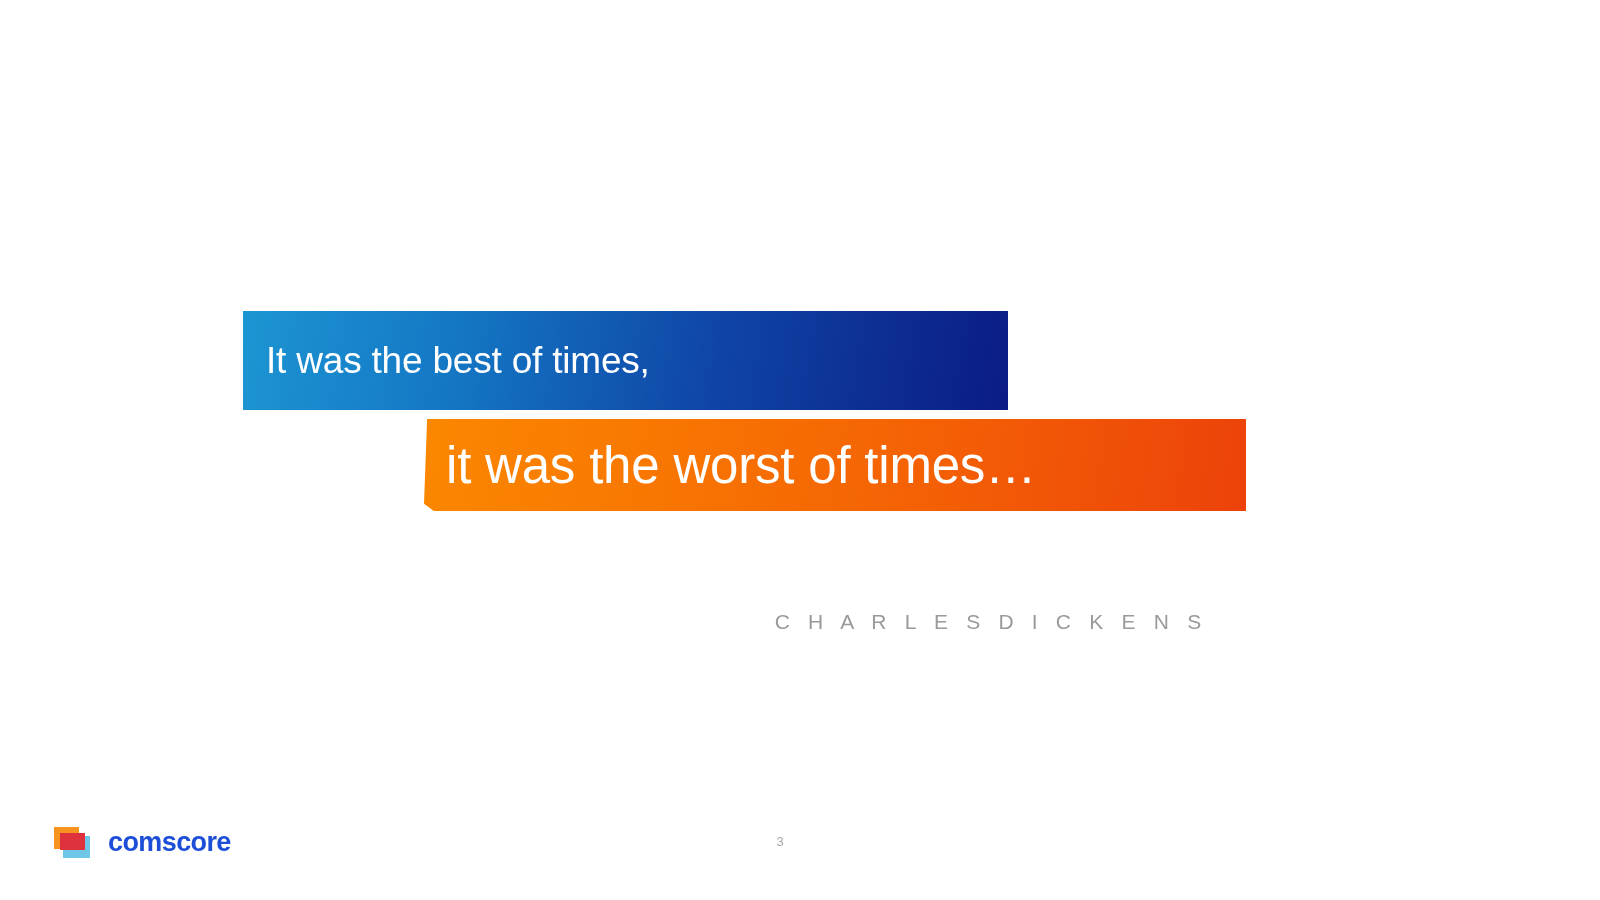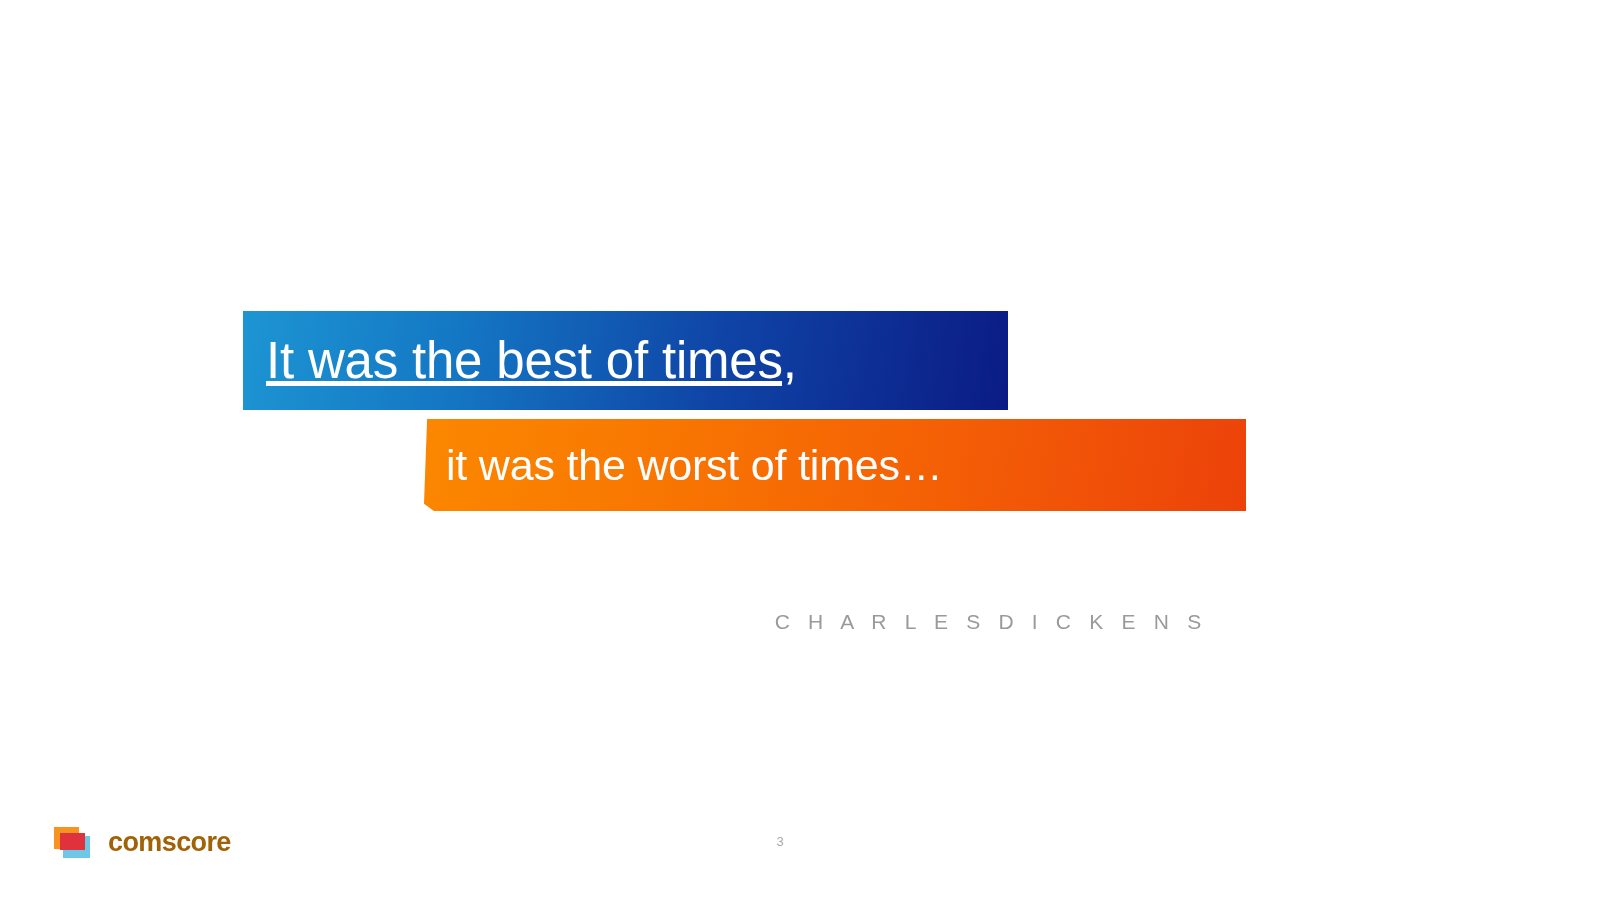--- a/index.html
+++ b/index.html
@@ -30,26 +30,25 @@
     width: 765px;
     height: 99px;
     background: linear-gradient(100deg, #1d95d3 0%, #1477c4 28%, #0f44a6 62%, #0b1b85 100%);
     display: flex;
     align-items: center;
     box-sizing: border-box;
     padding-left: 23px;
   }
   .band-blue .band-text {
     color: #ffffff;
-    font-size: 51px;
+    font-size: 37px;
     font-weight: 400;
     line-height: 1;
     letter-spacing: -0.2px;
     white-space: nowrap;
-    text-decoration: underline;
   }
 
   
   .band-orange-wrap {
     position: absolute;
     left: 424px;
     top: 419px;
     width: 822px;
     height: 92px;
   }
@@ -69,21 +68,21 @@
     top: 0;
     width: 822px;
     height: 92px;
     display: flex;
     align-items: center;
     box-sizing: border-box;
     padding-left: 22px;
   }
   .band-orange-text .band-text {
     color: #ffffff;
-    font-size: 43px;
+    font-size: 51px;
     font-weight: 400;
     line-height: 1;
     letter-spacing: -0.2px;
     white-space: nowrap;
   }
 
   
   .attribution {
     position: absolute;
     left: 700px;
@@ -131,21 +130,21 @@
   }
   .logo-mark .sq-red {
     left: 6px;
     top: 8px;
     width: 25px;
     height: 17px;
     background: #e0323c;
   }
   .logo-word {
     margin-left: 12px;
-    color: #a16207;
+    color: #1d4ed8;
     font-size: 27px;
     font-weight: 700;
     letter-spacing: -0.6px;
     line-height: 1;
   }
 
   .page-number {
     position: absolute;
     left: 756px;
     top: 834px;

